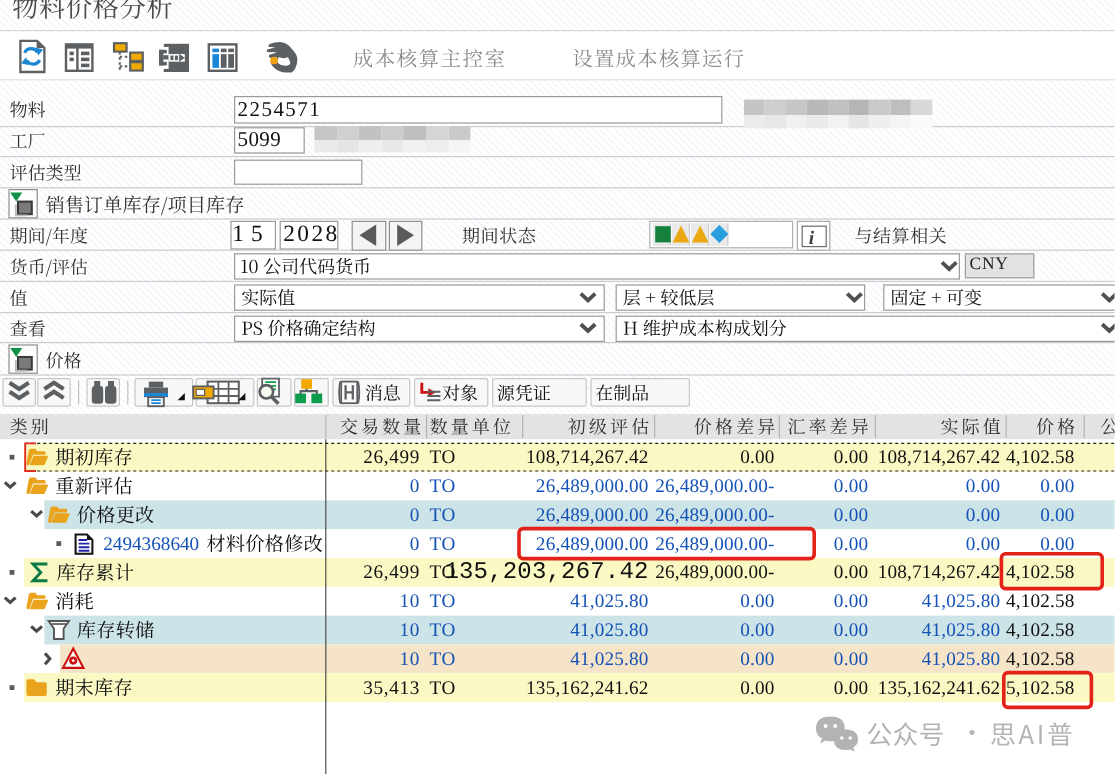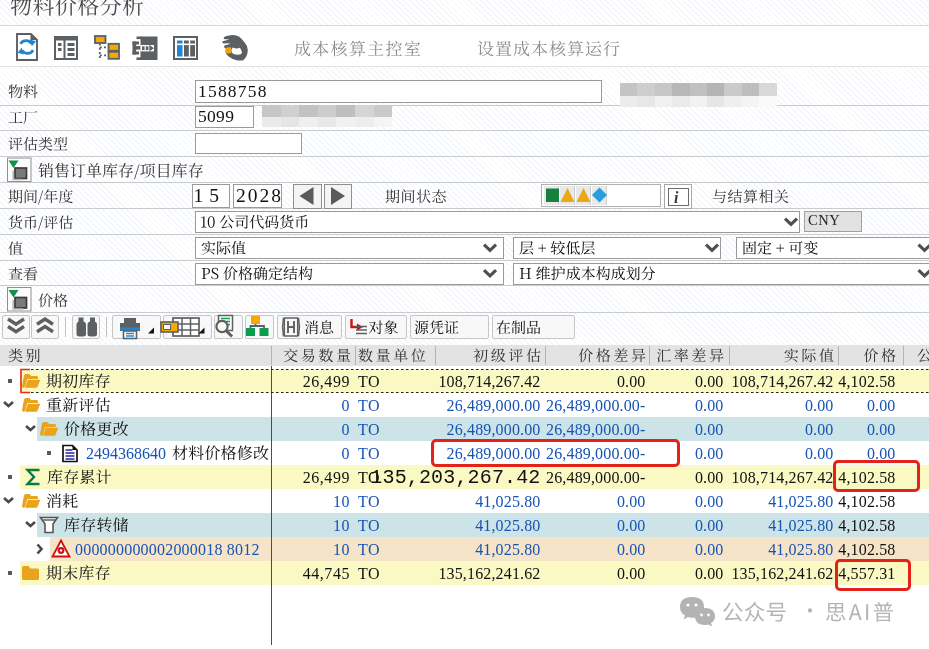--- a/index.html
+++ b/index.html
@@ -92,21 +92,21 @@
     <div style="position:absolute;left:299.2px;top:105px;width:18.6px;height:12px;background:#c2c2c2;"></div>
     <div style="position:absolute;left:299.2px;top:117px;width:18.6px;height:10px;background:#efefef;"></div>
     <div style="position:absolute;left:317.8px;top:105px;width:18.6px;height:12px;background:#cccccc;"></div>
     <div style="position:absolute;left:317.8px;top:117px;width:18.6px;height:10px;background:#e8e8e8;"></div>
     <div style="position:absolute;left:336.4px;top:105px;width:18.6px;height:12px;background:#bfbfbf;"></div>
     <div style="position:absolute;left:336.4px;top:117px;width:18.6px;height:10px;background:#f1f1f1;"></div>
     <div style="position:absolute;left:355.0px;top:105px;width:18.6px;height:12px;background:#d5d5d5;"></div>
     <div style="position:absolute;left:355.0px;top:117px;width:18.6px;height:10px;background:#ededed;"></div>
     <div style="position:absolute;left:373.6px;top:105px;width:18.6px;height:12px;background:#cacaca;"></div>
     <div style="position:absolute;left:373.6px;top:117px;width:18.6px;height:10px;background:#f5f5f5;"></div>
-    <div style="position:absolute;left:198px;top:80px;height:22px;line-height:22px;font-size:17.5px;letter-spacing:1.2px;color:#111111;white-space:pre;">1588758</div>
+    <div style="position:absolute;left:198px;top:80px;height:22px;line-height:22px;font-size:17.5px;letter-spacing:1.2px;color:#111111;white-space:pre;">2254571</div>
     <div style="position:absolute;left:198px;top:106px;height:21px;line-height:21px;font-size:17.5px;letter-spacing:0.3px;color:#111111;white-space:pre;">5099</div>
     <div style="position:absolute;left:193.5px;top:184px;height:23px;line-height:23px;font-size:19.5px;letter-spacing:6px;color:#111111;white-space:pre;">15</div>
     <div style="position:absolute;left:236px;top:184px;height:23px;line-height:23px;font-size:19.5px;letter-spacing:2px;color:#111111;white-space:pre;">2028</div>
     <div style="position:absolute;left:808px;top:210px;height:21px;line-height:21px;font-size:14.5px;letter-spacing:0.6px;color:#222;white-space:pre;">CNY</div>
     <div style="position:absolute;right:579px;top:370px;height:23px;line-height:23px;font-size:16px;letter-spacing:0.55px;color:#111111;white-space:pre;">26,499</div>
     <div style="position:absolute;left:358px;top:370px;height:23px;line-height:23px;font-size:16px;letter-spacing:0.5px;color:#111111;white-space:pre;">TO</div>
     <div style="position:absolute;right:388.5px;top:370px;height:23px;line-height:23px;font-size:16px;letter-spacing:0.15px;color:#111111;white-space:pre;">108,714,267.42</div>
     <div style="position:absolute;right:283.5px;top:370px;height:23px;line-height:23px;font-size:16px;letter-spacing:0.15px;color:#111111;white-space:pre;">0.00</div>
     <div style="position:absolute;right:205.5px;top:370px;height:23px;line-height:23px;font-size:16px;letter-spacing:0.15px;color:#111111;white-space:pre;">0.00</div>
     <div style="position:absolute;right:95.5px;top:370px;height:23px;line-height:23px;font-size:16px;letter-spacing:0.15px;color:#111111;white-space:pre;">108,714,267.42</div>
@@ -153,29 +153,28 @@
     <div style="position:absolute;right:205.5px;top:514px;height:23px;line-height:23px;font-size:16px;letter-spacing:0.15px;color:#1553b6;white-space:pre;">0.00</div>
     <div style="position:absolute;right:95.5px;top:514px;height:23px;line-height:23px;font-size:16px;letter-spacing:0.15px;color:#1553b6;white-space:pre;">41,025.80</div>
     <div style="position:absolute;right:33.5px;top:514px;height:23px;line-height:23px;font-size:16px;letter-spacing:0.15px;color:#111111;white-space:pre;">4,102.58</div>
     <div style="position:absolute;right:579px;top:538px;height:23px;line-height:23px;font-size:16px;letter-spacing:0.55px;color:#1553b6;white-space:pre;">10</div>
     <div style="position:absolute;left:358px;top:538px;height:23px;line-height:23px;font-size:16px;letter-spacing:0.5px;color:#1553b6;white-space:pre;">TO</div>
     <div style="position:absolute;right:388.5px;top:538px;height:23px;line-height:23px;font-size:16px;letter-spacing:0.15px;color:#1553b6;white-space:pre;">41,025.80</div>
     <div style="position:absolute;right:283.5px;top:538px;height:23px;line-height:23px;font-size:16px;letter-spacing:0.15px;color:#1553b6;white-space:pre;">0.00</div>
     <div style="position:absolute;right:205.5px;top:538px;height:23px;line-height:23px;font-size:16px;letter-spacing:0.15px;color:#1553b6;white-space:pre;">0.00</div>
     <div style="position:absolute;right:95.5px;top:538px;height:23px;line-height:23px;font-size:16px;letter-spacing:0.15px;color:#1553b6;white-space:pre;">41,025.80</div>
     <div style="position:absolute;right:33.5px;top:538px;height:23px;line-height:23px;font-size:16px;letter-spacing:0.15px;color:#111111;white-space:pre;">4,102.58</div>
-    <div style="position:absolute;right:579px;top:562px;height:23px;line-height:23px;font-size:16px;letter-spacing:0.55px;color:#111111;white-space:pre;">44,745</div>
+    <div style="position:absolute;right:579px;top:562px;height:23px;line-height:23px;font-size:16px;letter-spacing:0.55px;color:#111111;white-space:pre;">35,413</div>
     <div style="position:absolute;left:358px;top:562px;height:23px;line-height:23px;font-size:16px;letter-spacing:0.5px;color:#111111;white-space:pre;">TO</div>
     <div style="position:absolute;right:388.5px;top:562px;height:23px;line-height:23px;font-size:16px;letter-spacing:0.15px;color:#111111;white-space:pre;">135,162,241.62</div>
     <div style="position:absolute;right:283.5px;top:562px;height:23px;line-height:23px;font-size:16px;letter-spacing:0.15px;color:#111111;white-space:pre;">0.00</div>
     <div style="position:absolute;right:205.5px;top:562px;height:23px;line-height:23px;font-size:16px;letter-spacing:0.15px;color:#111111;white-space:pre;">0.00</div>
     <div style="position:absolute;right:95.5px;top:562px;height:23px;line-height:23px;font-size:16px;letter-spacing:0.15px;color:#111111;white-space:pre;">135,162,241.62</div>
-    <div style="position:absolute;right:33.5px;top:562px;height:23px;line-height:23px;font-size:16px;letter-spacing:0.15px;color:#111111;white-space:pre;">4,557.31</div>
+    <div style="position:absolute;right:33.5px;top:562px;height:23px;line-height:23px;font-size:16px;letter-spacing:0.15px;color:#111111;white-space:pre;">5,102.58</div>
     <div style="position:absolute;left:86px;top:442px;height:23px;line-height:23px;font-size:16px;letter-spacing:0px;color:#1553b6;white-space:pre;">2494368640</div>
-    <div style="position:absolute;left:75px;top:538px;height:23px;line-height:23px;font-size:16px;letter-spacing:0.2px;color:#1553b6;white-space:pre;">000000000002000018 8012</div>
     <div style="position:absolute;left:431px;top:439px;width:249px;height:28px;border:3.5px solid #e32219;border-radius:5px;box-sizing:border-box;"></div>
     <div style="position:absolute;left:833px;top:460px;width:87px;height:32px;border:3.5px solid #e32219;border-radius:5px;box-sizing:border-box;"></div>
     <div style="position:absolute;left:835px;top:559px;width:76px;height:32px;border:3.5px solid #e32219;border-radius:5px;box-sizing:border-box;"></div>
     <svg width="929" height="649" viewBox="0 0 929 649" style="position:absolute;left:0;top:0;">
       <defs>
         <path id="s7269" d="M507 839C474 679 405 537 324 446L338 435C397 479 448 538 491 610H580C545 447 459 286 334 172L345 159C497 268 601 428 650 610H724C693 369 597 147 411 -13L422 -26C645 125 752 349 797 610H861C847 299 816 64 770 24C755 11 747 8 724 8C700 8 620 16 570 22L569 3C613 -4 660 -15 677 -26C692 -37 696 -56 696 -76C746 -76 788 -61 820 -27C874 33 910 269 923 601C945 603 959 609 966 617L889 682L851 638H507C532 684 553 735 571 790C593 789 605 798 609 810ZM40 290 79 207C88 211 96 220 100 232L214 288V-77H227C251 -77 277 -62 277 -53V321L426 398L421 413L277 364V590H402C416 590 425 595 428 606C397 636 348 678 348 678L304 619H277V801C303 805 311 815 313 829L214 839V619H143C155 657 164 696 172 736C192 737 202 747 206 760L111 778C101 653 74 524 37 432L54 424C86 469 112 527 134 590H214V343C138 318 75 299 40 290Z"></path>
         <path id="s6599" d="M396 758C377 681 353 592 334 534L350 527C386 575 425 646 457 706C478 706 489 715 493 726ZM66 754 53 748C81 697 112 616 113 554C170 497 235 631 66 754ZM511 509 501 500C553 468 615 407 634 357C706 316 743 465 511 509ZM535 743 526 734C574 699 633 637 649 585C719 543 760 688 535 743ZM461 169 474 144 763 206V-77H776C800 -77 828 -62 828 -52V219L957 247C969 250 978 258 978 269C945 294 890 328 890 328L854 255L828 249V796C853 800 860 811 863 825L763 835V235ZM235 835V460H38L46 431H205C171 307 115 184 36 91L49 77C128 144 190 226 235 318V-78H248C271 -78 298 -62 298 -52V347C346 308 401 247 416 196C486 151 528 301 298 364V431H470C484 431 494 435 496 446C465 476 415 515 415 515L371 460H298V796C323 800 331 810 334 825Z"></path>
         <path id="s4ef7" d="M711 499V-76H724C749 -76 776 -62 776 -53V462C801 465 810 475 812 488ZM449 497V328C449 188 420 36 253 -64L264 -78C478 15 515 181 516 326V460C540 463 548 473 550 486ZM631 781C682 639 793 515 919 436C925 461 947 482 974 487L976 501C840 566 712 669 648 794C671 795 682 801 684 811L574 837C537 700 389 515 255 425L263 411C416 492 563 637 631 781ZM258 838C207 646 119 452 34 330L48 319C92 363 133 417 172 477V-77H184C210 -77 237 -61 238 -55V539C255 541 265 548 268 557L227 572C263 639 296 712 323 786C346 785 358 794 362 805Z"></path>
         <path id="s683c" d="M341 662 296 606H255V803C280 807 288 817 290 832L192 842V606H38L46 576H176C151 425 104 275 30 158L45 145C108 218 156 301 192 393V-80H205C228 -80 255 -64 255 -55V467C288 428 324 376 334 334C396 288 448 411 255 491V576H393C407 576 417 581 419 592C389 622 341 662 341 662ZM638 804 539 838C504 696 438 563 369 479L383 469C433 509 478 561 518 623C549 566 586 513 632 466C549 385 444 318 321 270L330 254C377 268 420 284 461 302V-77H471C503 -77 523 -63 523 -57V-9H791V-69H801C831 -69 855 -55 855 -50V254C875 258 885 263 892 271L820 328L787 288H535L481 311C552 345 615 385 668 431C733 373 814 325 914 287C920 317 940 334 967 341L969 351C865 378 779 418 707 466C772 529 822 600 860 678C884 679 896 682 903 690L833 756L789 716H570C581 739 591 762 600 786C622 785 634 794 638 804ZM531 645 555 686H787C757 619 716 556 664 499C610 542 567 591 531 645ZM523 21V259H791V21Z"></path>
         <path id="s5206" d="M454 798 351 837C301 681 186 494 31 379L42 367C224 467 349 640 414 785C439 782 448 788 454 798ZM676 822 609 844 599 838C650 617 745 471 908 376C921 402 946 422 973 427L975 438C814 500 700 635 644 777C658 794 669 809 676 822ZM474 436H177L186 407H399C390 263 350 84 83 -64L96 -80C401 59 454 245 471 407H706C696 200 676 46 645 17C634 8 625 6 606 6C583 6 501 13 454 17L453 0C495 -6 543 -17 559 -29C575 -39 579 -58 579 -76C625 -76 665 -65 692 -39C737 5 762 168 771 399C793 400 805 406 812 413L736 477L696 436Z"></path>

